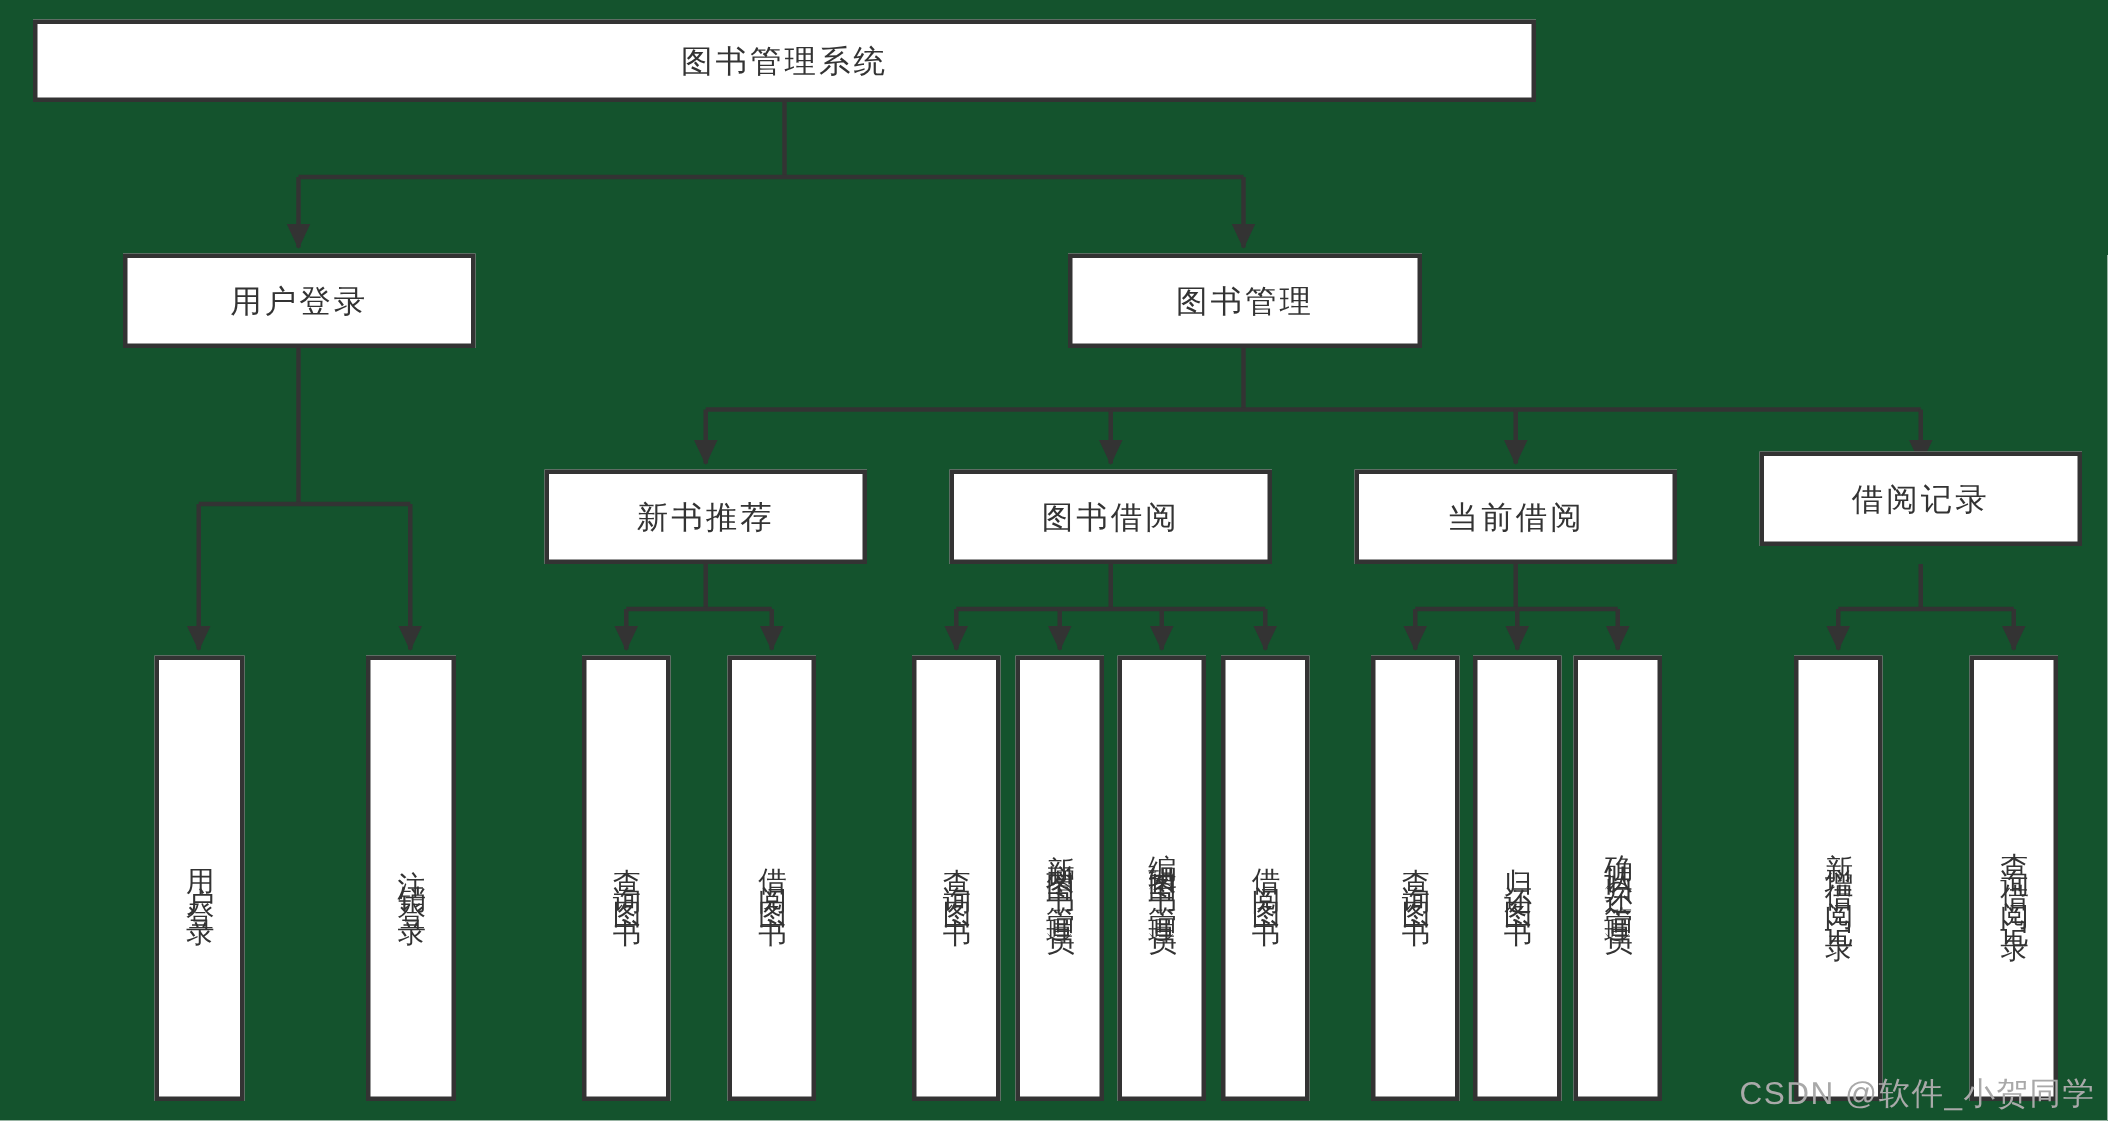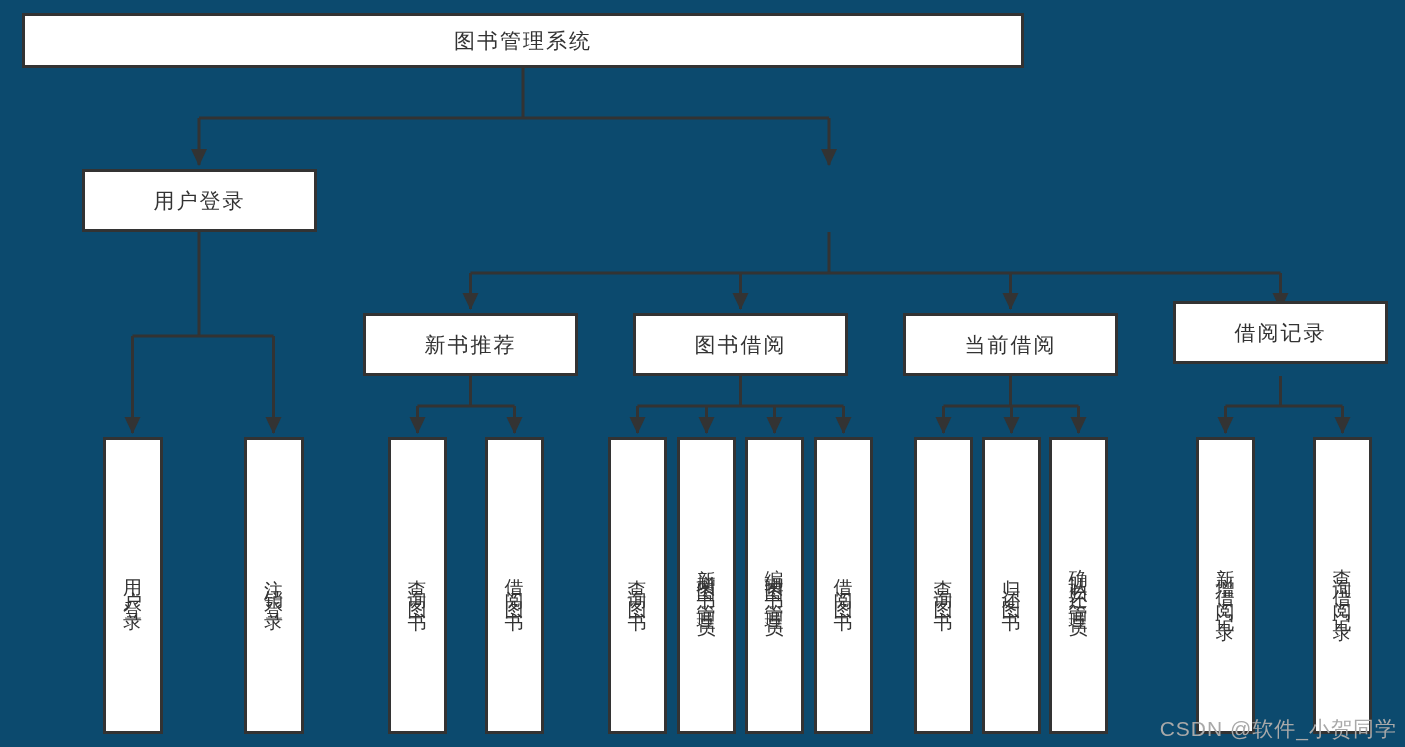--- a/index.html
+++ b/index.html
@@ -3,21 +3,21 @@
 <meta charset="utf-8">
 <style>
   * { margin: 0; padding: 0; box-sizing: border-box; }
   html, body { background: #ffffff; }
   body { font-family: "Liberation Sans", "DejaVu Sans", sans-serif; }
 
   .canvas {
     position: relative;
     width: 1405px;
     height: 747px;
-    background: #0c4a6e;
+    background: #14532d;
     overflow: hidden;
   }
 
   .connectors {
     position: absolute;
     left: 0; top: 0;
     width: 1405px; height: 747px;
   }
 
   .box {
@@ -112,20 +112,23 @@
     </g>
   </svg>
 
   <div class="box" style="left:22px; top:13px; width:1002px; height:55px;">
     <span class="hlabel">图书管理系统</span>
   </div>
 
   <div class="box" style="left:82px; top:169px; width:235px; height:63px;">
     <span class="hlabel">用户登录</span>
   </div>
+  <div class="box" style="left:712px; top:169px; width:236px; height:63px;">
+    <span class="hlabel">图书管理</span>
+  </div>
 
   <div class="box" style="left:633px; top:313px; width:215px; height:63px;">
     <span class="hlabel">图书借阅</span>
   </div>
   <div class="box" style="left:363px; top:313px; width:215px; height:63px;">
     <span class="hlabel">新书推荐</span>
   </div>
   <div class="box" style="left:903px; top:313px; width:215px; height:63px;">
     <span class="hlabel">当前借阅</span>
   </div>

